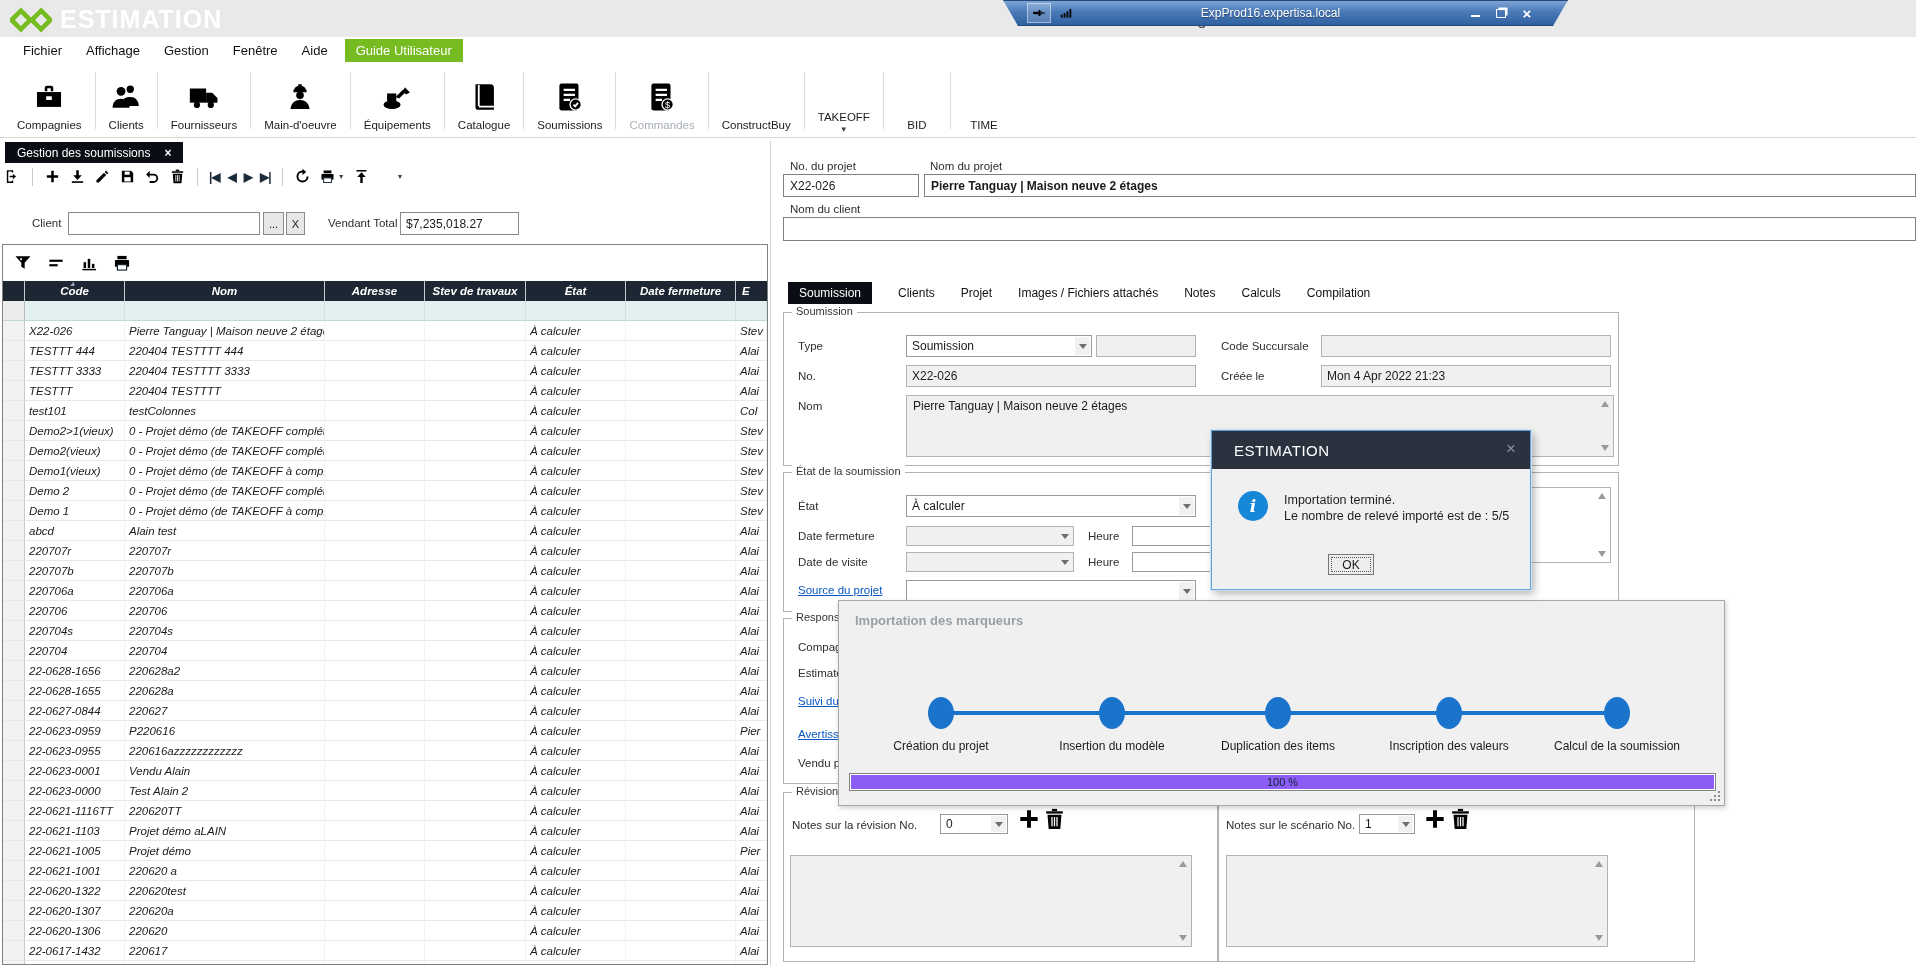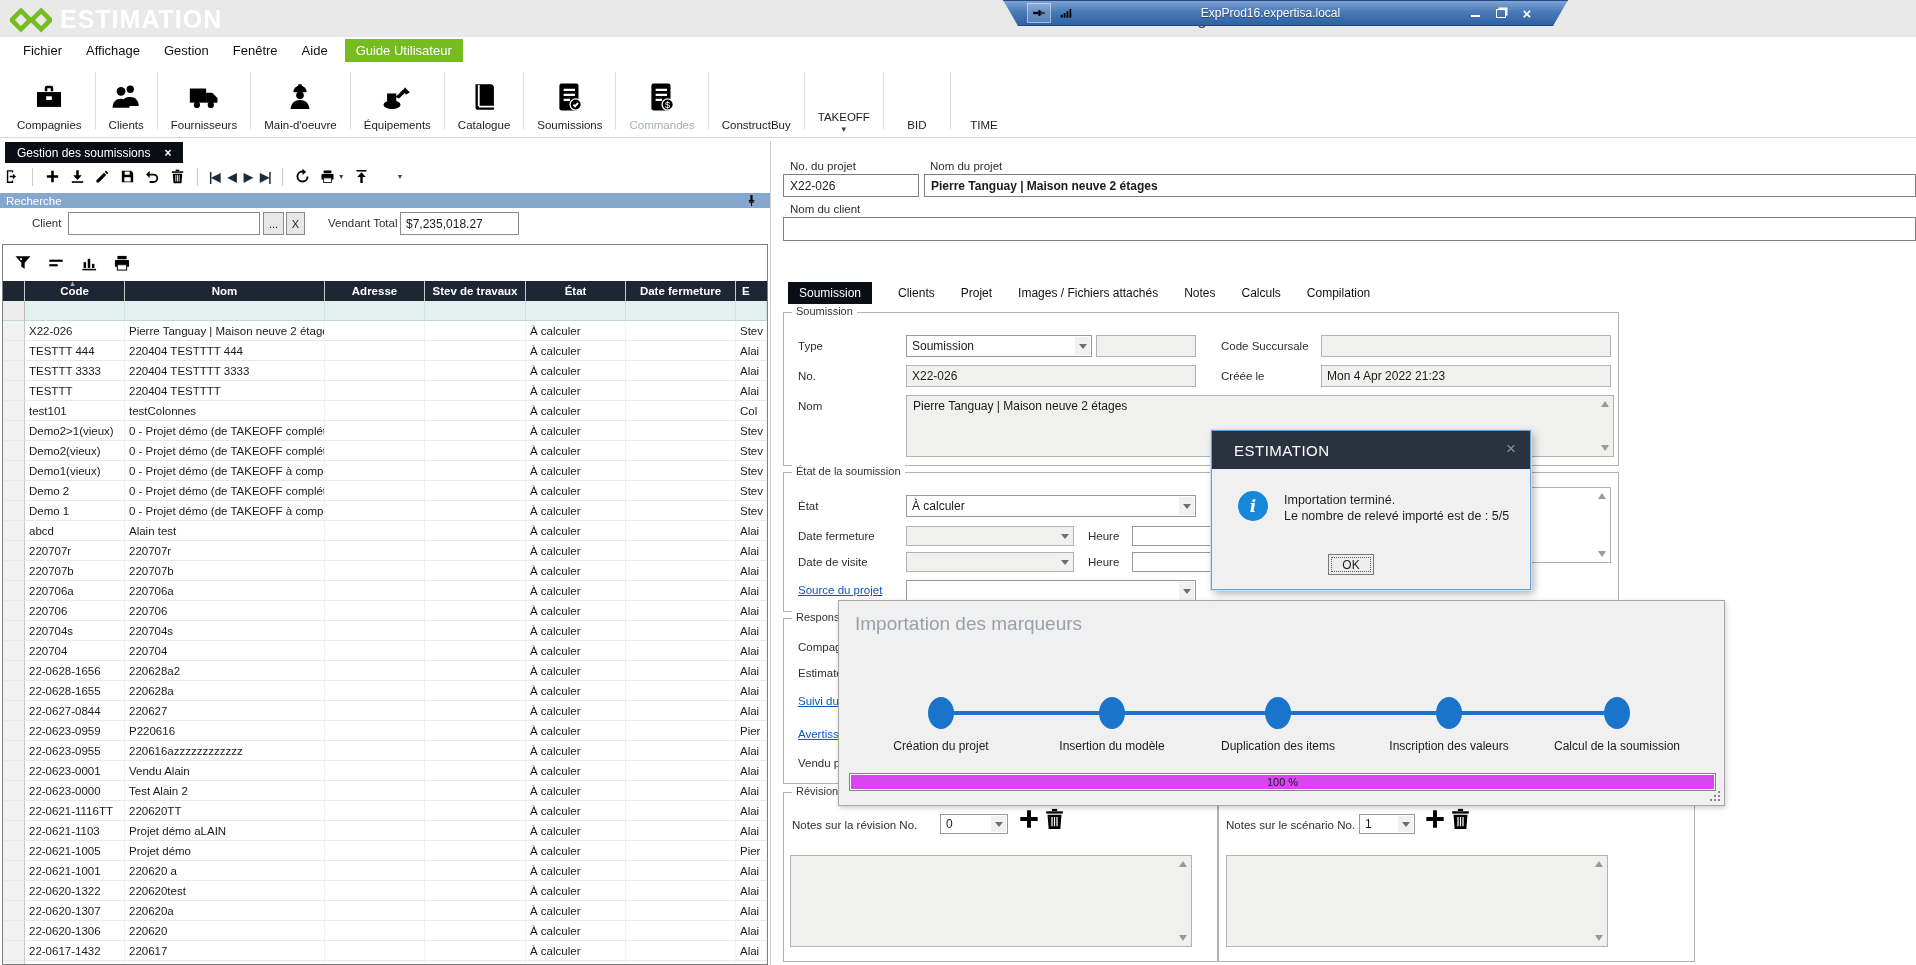--- a/index.html
+++ b/index.html
@@ -57,21 +57,21 @@
   .shpin{position:absolute;right:12px;top:1px;color:#3c5168;transform:rotate(90deg);}
   .lbl{font-size:11.5px;color:#2e2e2e;white-space:nowrap;}
   .inp{border:1px solid #8a8a8a;background:#fff;box-sizing:border-box;font-size:12px;
     display:flex;align-items:center;padding:0 5px;}
   .btn{border:1px solid #8a8a8a;background:#e7e7e7;box-sizing:border-box;font-size:11px;
     display:flex;align-items:center;justify-content:center;}
   
   .listwrap{position:absolute;left:2px;top:244px;width:766px;height:721px;border:1px solid #808080;box-sizing:border-box;}
   .listtools{position:absolute;left:0;top:0;height:36px;display:flex;align-items:center;gap:13px;padding-left:10px;color:#16222e;}
   .grid{position:absolute;left:0;top:36px;right:0;bottom:0;overflow:hidden;}
-  .grow,.ghead,.gfilter{display:grid;grid-template-columns:22px 100px 200px 100px 101px 100px 110px 1fr;}
+  .grow,.ghead,.gfilter{display:grid;grid-template-columns:22px 100px 200px 100px 101px 100px 110px 1fr;font-style:italic;}
   .ghead{height:20px;background:#1d2633;color:#fff;font-weight:bold;font-size:11.5px;}
   .ghead .hcell{display:flex;align-items:center;justify-content:center;border-right:1px solid rgba(255,255,255,.75);
     position:relative;white-space:nowrap;overflow:hidden;}
   .ghead .hcell.c7{justify-content:flex-start;padding-left:6px;border-right:none;}
   .sortmark{position:absolute;top:-2px;left:50%;margin-left:-4px;font-size:8px;color:#97a6bd;}
   .gfilter{height:20px;background:#e2f1f0;}
   .gfilter .cell{border-right:1px solid #cfe3e2;border-bottom:1px solid #c2d6d5;}
   .gfilter .cell.c0{background:#ececec;border-right:1px solid #b9b9b9;}
   .grow{height:20px;font-size:11.5px;}
   .grow .cell{display:flex;align-items:center;padding-left:4px;white-space:nowrap;overflow:hidden;
@@ -110,27 +110,27 @@
   .infoicon{position:absolute;left:26px;top:60px;width:30px;height:30px;border-radius:50%;background:#1787d8;
     color:#fff;display:flex;align-items:center;justify-content:center;
     font-family:"DejaVu Serif",serif;font-style:italic;font-weight:bold;font-size:17px;}
   .msgline{position:absolute;left:72px;font-size:12.5px;color:#1e1e1e;white-space:nowrap;}
   .okbtn{position:absolute;left:116px;top:123px;width:46px;height:21px;background:#ededed;border:1px solid #777;
     box-sizing:border-box;display:flex;align-items:center;justify-content:center;font-size:12px;
     outline:1px dotted #555;outline-offset:-4px;}
   
   .progdlg{position:absolute;left:838px;top:600px;width:887px;height:206px;z-index:6;background:#f0f0f0;
     border:1px solid #a8a8a8;box-sizing:border-box;box-shadow:1px 2px 5px rgba(0,0,0,.2);}
-  .progtitle{position:absolute;left:16px;top:12px;font-size:19px;color:#9aa0a8;}
+  .progtitle{position:absolute;left:16px;top:12px;font-size:13px;color:#9aa0a8;font-weight:bold;}
   .stepline{position:absolute;left:102px;top:110px;width:676px;height:4px;background:#1b74cc;}
   .stepdot{position:absolute;top:96px;width:26px;height:32px;border-radius:50%;background:#1b74cc;}
   .steplbl{position:absolute;top:138px;transform:translateX(-50%);font-size:12px;color:#1b1b1b;white-space:nowrap;}
   .pbar{position:absolute;left:10px;top:172px;width:867px;height:18px;border:1px solid #828282;background:#fff;
     box-sizing:border-box;padding:1px;}
-  .pfill{width:100%;height:100%;background:#d946ef;position:relative;}
+  .pfill{width:100%;height:100%;background:#8b5cf6;position:relative;}
   .ptext{position:absolute;left:0;right:0;top:1px;text-align:center;font-size:11px;color:#0e2233;}
   .grip{position:absolute;right:4px;bottom:4px;width:2px;height:2px;background:#8a8a8a;
     box-shadow:-4px 0 #8a8a8a,-8px 0 #8a8a8a,0 -4px #8a8a8a,0 -8px #8a8a8a,-4px -4px #8a8a8a;}
 </style>
 </head>
 <body>
 
 <svg width="0" height="0" style="position:absolute">
   <defs>
     <symbol id="i-dlogo" viewBox="0 0 50 30">
@@ -505,28 +505,20 @@
       <span class="rtb">
         <span>
           <svg width="17" height="17" style="color:#f26c21">
             <use href="#i-diamond-logo"></use>
           </svg>
         </span>
         <span class="tbdd" style="font-size:7px;margin-left:1px">▼</span>
       </span>
     </div>
 
-  <div class="searchhdr">
-    <span>Recherche</span>
-    <span class="shpin">
-        <svg width="13" height="13">
-          <use href="#i-pin"></use>
-        </svg>
-      </span>
-  </div>
   <div class="abs lbl" style="left:32px;top:217px">Client</div>
   <div class="abs inp" style="left:68px;top:212px;width:192px;height:23px"></div>
   <div class="abs btn" style="left:263px;top:212px;width:21px;height:23px">...</div>
   <div class="abs btn" style="left:286px;top:212px;width:19px;height:23px">X</div>
   <div class="abs lbl" style="left:328px;top:217px">Vendant Total</div>
   <div class="abs inp" style="left:400px;top:212px;width:119px;height:23px">$7,235,018.27</div>
 
   <div class="listwrap">
     <div class="listtools" id="list-toolbar">
         <span><span><svg width="20" height="20">

